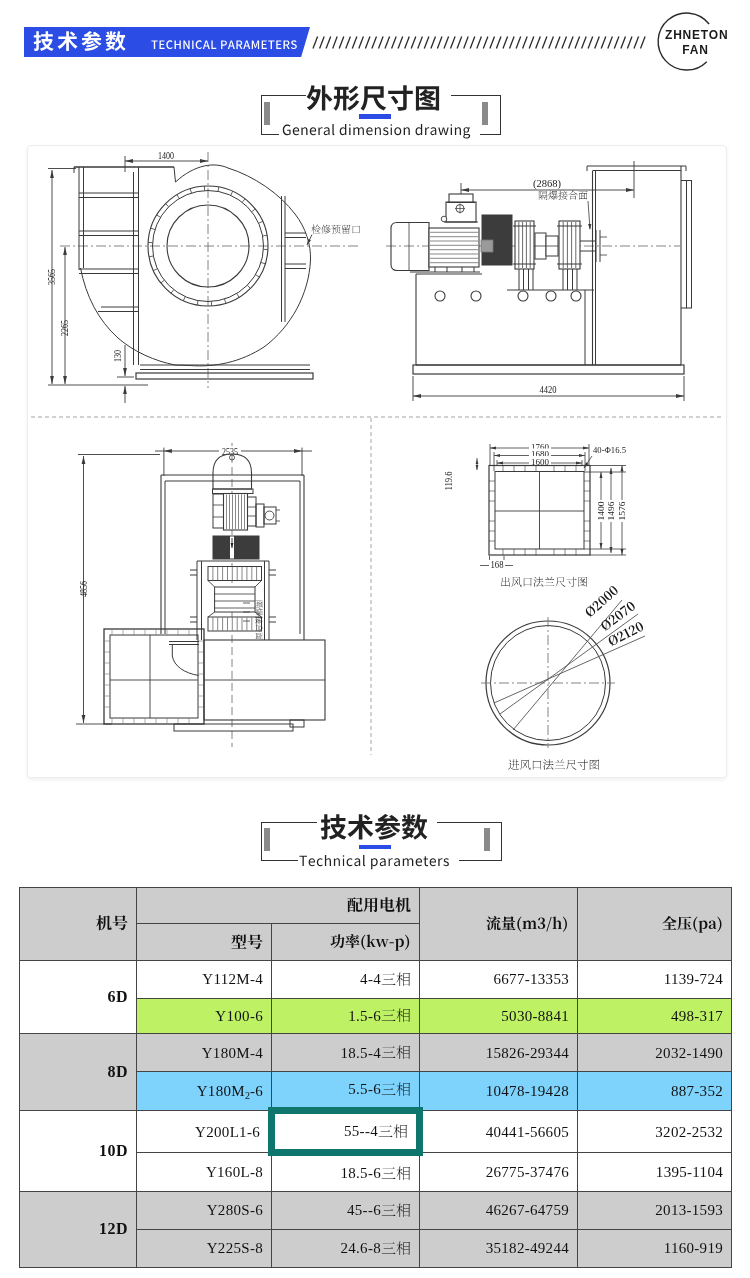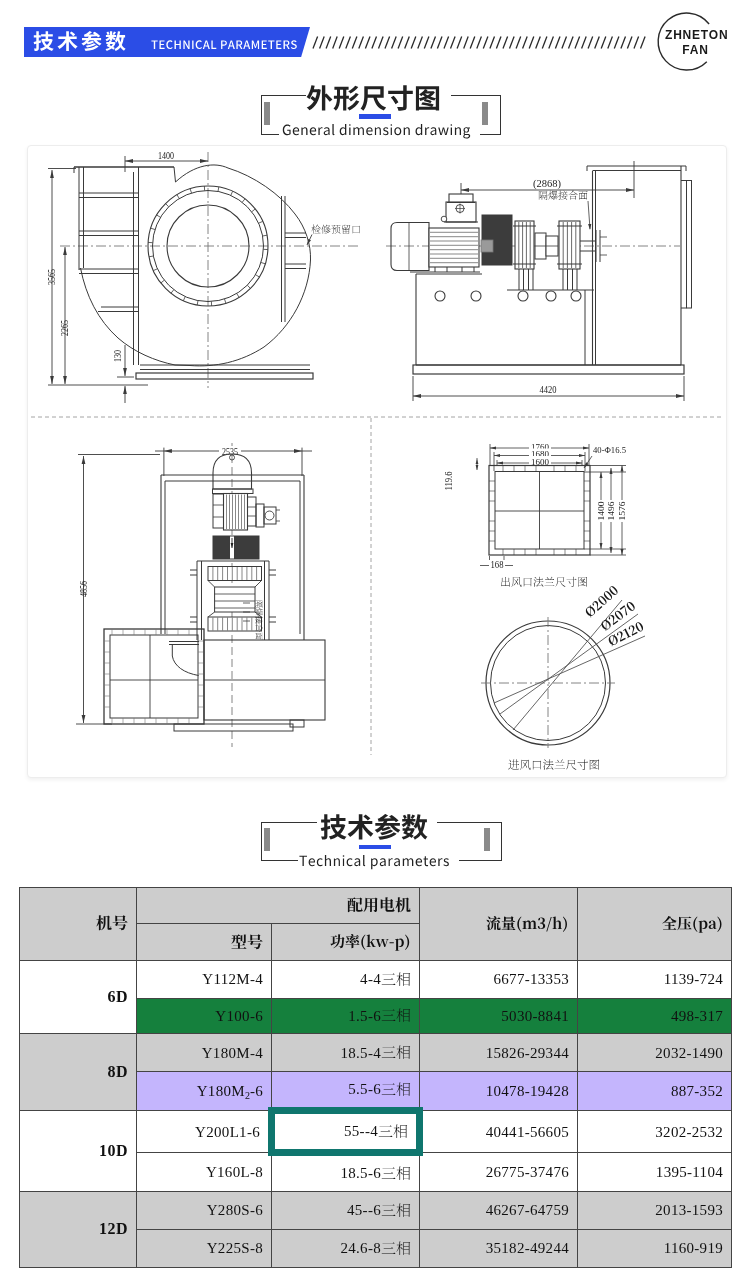--- a/index.html
+++ b/index.html
@@ -578,38 +578,38 @@
         </tr>
         <tr style="background:#fff;height:38px">
           <td rowspan="2" style="border:1px solid #444;font-weight:bold;font-size:16px;letter-spacing:0.5px">6D</td>
           <td style="border:1px solid #444"><span class="num">Y112M-4</span></td>
           <td style="border:1px solid #444"><span class="num">4-4</span><svg width="30" height="17" viewBox="0 0 30 17" style="vertical-align:middle;">
               <path transform="translate(0,12.9)" d="M12.4 -11.6Q12.4 -11.6 12.5 -11.5Q12.7 -11.4 12.9 -11.2Q13.1 -11.1 13.3 -10.9Q13.5 -10.7 13.7 -10.5Q13.7 -10.3 13.3 -10.3H1.6L1.5 -10.7H11.7ZM10.9 -6.7Q10.9 -6.7 11 -6.6Q11.1 -6.5 11.3 -6.4Q11.5 -6.2 11.8 -6Q12 -5.8 12.2 -5.7Q12.1 -5.4 11.8 -5.4H2.8L2.6 -5.9H10.2ZM13.1 -1.4Q13.1 -1.4 13.2 -1.3Q13.4 -1.2 13.6 -1Q13.8 -0.9 14 -0.7Q14.3 -0.5 14.5 -0.3Q14.4 -0 14.1 -0H0.8L0.7 -0.5H12.4Z M22.7 -7.9H28.1V-7.5H22.7ZM22.7 -4.3H28.1V-3.9H22.7ZM22.6 -0.7H28.1V-0.3H22.6ZM15.8 -9.1H19.9L20.5 -9.8Q20.5 -9.8 20.7 -9.7Q20.9 -9.5 21.1 -9.3Q21.4 -9.1 21.6 -8.9Q21.6 -8.6 21.2 -8.6H15.9ZM18.2 -9.1H19V-8.8Q18.6 -7 17.7 -5.2Q16.9 -3.5 15.7 -2.1L15.5 -2.4Q16.2 -3.3 16.7 -4.4Q17.2 -5.5 17.6 -6.7Q18 -7.9 18.2 -9.1ZM18.4 -12.5 19.6 -12.3Q19.6 -12.2 19.5 -12.1Q19.4 -12 19.1 -11.9V0.8Q19.1 0.8 19 0.9Q18.9 1 18.8 1Q18.7 1.1 18.6 1.1H18.4ZM19.1 -7.2Q19.9 -6.9 20.4 -6.5Q20.9 -6.2 21.1 -5.8Q21.4 -5.5 21.5 -5.2Q21.6 -4.9 21.5 -4.7Q21.4 -4.5 21.3 -4.5Q21.1 -4.4 20.9 -4.6Q20.7 -5 20.4 -5.5Q20.1 -5.9 19.7 -6.4Q19.3 -6.8 18.9 -7.1ZM22.2 -11.4V-11.8L22.9 -11.4H28V-11H22.8V0.7Q22.8 0.8 22.7 0.8Q22.7 0.9 22.6 1Q22.4 1 22.3 1H22.2ZM27.8 -11.4H27.7L28.1 -11.9L29.2 -11.1Q29.1 -11 28.9 -10.9Q28.7 -10.8 28.5 -10.8V0.7Q28.5 0.7 28.4 0.8Q28.3 0.9 28.2 0.9Q28 1 27.9 1H27.8Z" fill="#111"></path>
             </svg></td>
           <td style="border:1px solid #444"><span class="num">6677-13353</span></td>
           <td style="border:1px solid #444"><span class="num">1139-724</span></td>
         </tr>
-        <tr style="background:#15803d;height:28px">
+        <tr style="background:#bef264;height:28px">
           <td style="border:1px solid #444"><span class="num">Y100-6</span></td>
           <td style="border:1px solid #444"><span class="num">1.5-6</span><svg width="30" height="17" viewBox="0 0 30 17" style="vertical-align:middle;">
               <path transform="translate(0,12.9)" d="M12.4 -11.6Q12.4 -11.6 12.5 -11.5Q12.7 -11.4 12.9 -11.2Q13.1 -11.1 13.3 -10.9Q13.5 -10.7 13.7 -10.5Q13.7 -10.3 13.3 -10.3H1.6L1.5 -10.7H11.7ZM10.9 -6.7Q10.9 -6.7 11 -6.6Q11.1 -6.5 11.3 -6.4Q11.5 -6.2 11.8 -6Q12 -5.8 12.2 -5.7Q12.1 -5.4 11.8 -5.4H2.8L2.6 -5.9H10.2ZM13.1 -1.4Q13.1 -1.4 13.2 -1.3Q13.4 -1.2 13.6 -1Q13.8 -0.9 14 -0.7Q14.3 -0.5 14.5 -0.3Q14.4 -0 14.1 -0H0.8L0.7 -0.5H12.4Z M22.7 -7.9H28.1V-7.5H22.7ZM22.7 -4.3H28.1V-3.9H22.7ZM22.6 -0.7H28.1V-0.3H22.6ZM15.8 -9.1H19.9L20.5 -9.8Q20.5 -9.8 20.7 -9.7Q20.9 -9.5 21.1 -9.3Q21.4 -9.1 21.6 -8.9Q21.6 -8.6 21.2 -8.6H15.9ZM18.2 -9.1H19V-8.8Q18.6 -7 17.7 -5.2Q16.9 -3.5 15.7 -2.1L15.5 -2.4Q16.2 -3.3 16.7 -4.4Q17.2 -5.5 17.6 -6.7Q18 -7.9 18.2 -9.1ZM18.4 -12.5 19.6 -12.3Q19.6 -12.2 19.5 -12.1Q19.4 -12 19.1 -11.9V0.8Q19.1 0.8 19 0.9Q18.9 1 18.8 1Q18.7 1.1 18.6 1.1H18.4ZM19.1 -7.2Q19.9 -6.9 20.4 -6.5Q20.9 -6.2 21.1 -5.8Q21.4 -5.5 21.5 -5.2Q21.6 -4.9 21.5 -4.7Q21.4 -4.5 21.3 -4.5Q21.1 -4.4 20.9 -4.6Q20.7 -5 20.4 -5.5Q20.1 -5.9 19.7 -6.4Q19.3 -6.8 18.9 -7.1ZM22.2 -11.4V-11.8L22.9 -11.4H28V-11H22.8V0.7Q22.8 0.8 22.7 0.8Q22.7 0.9 22.6 1Q22.4 1 22.3 1H22.2ZM27.8 -11.4H27.7L28.1 -11.9L29.2 -11.1Q29.1 -11 28.9 -10.9Q28.7 -10.8 28.5 -10.8V0.7Q28.5 0.7 28.4 0.8Q28.3 0.9 28.2 0.9Q28 1 27.9 1H27.8Z" fill="#111"></path>
             </svg></td>
           <td style="border:1px solid #444"><span class="num">5030-8841</span></td>
           <td style="border:1px solid #444"><span class="num">498-317</span></td>
         </tr>
         <tr style="background:#cdcdcd;height:38px">
           <td rowspan="2" style="border:1px solid #444;font-weight:bold;font-size:16px;letter-spacing:0.5px">8D</td>
           <td style="border:1px solid #444"><span class="num">Y180M-4</span></td>
           <td style="border:1px solid #444"><span class="num">18.5-4</span><svg width="30" height="17" viewBox="0 0 30 17" style="vertical-align:middle;">
               <path transform="translate(0,12.9)" d="M12.4 -11.6Q12.4 -11.6 12.5 -11.5Q12.7 -11.4 12.9 -11.2Q13.1 -11.1 13.3 -10.9Q13.5 -10.7 13.7 -10.5Q13.7 -10.3 13.3 -10.3H1.6L1.5 -10.7H11.7ZM10.9 -6.7Q10.9 -6.7 11 -6.6Q11.1 -6.5 11.3 -6.4Q11.5 -6.2 11.8 -6Q12 -5.8 12.2 -5.7Q12.1 -5.4 11.8 -5.4H2.8L2.6 -5.9H10.2ZM13.1 -1.4Q13.1 -1.4 13.2 -1.3Q13.4 -1.2 13.6 -1Q13.8 -0.9 14 -0.7Q14.3 -0.5 14.5 -0.3Q14.4 -0 14.1 -0H0.8L0.7 -0.5H12.4Z M22.7 -7.9H28.1V-7.5H22.7ZM22.7 -4.3H28.1V-3.9H22.7ZM22.6 -0.7H28.1V-0.3H22.6ZM15.8 -9.1H19.9L20.5 -9.8Q20.5 -9.8 20.7 -9.7Q20.9 -9.5 21.1 -9.3Q21.4 -9.1 21.6 -8.9Q21.6 -8.6 21.2 -8.6H15.9ZM18.2 -9.1H19V-8.8Q18.6 -7 17.7 -5.2Q16.9 -3.5 15.7 -2.1L15.5 -2.4Q16.2 -3.3 16.7 -4.4Q17.2 -5.5 17.6 -6.7Q18 -7.9 18.2 -9.1ZM18.4 -12.5 19.6 -12.3Q19.6 -12.2 19.5 -12.1Q19.4 -12 19.1 -11.9V0.8Q19.1 0.8 19 0.9Q18.9 1 18.8 1Q18.7 1.1 18.6 1.1H18.4ZM19.1 -7.2Q19.9 -6.9 20.4 -6.5Q20.9 -6.2 21.1 -5.8Q21.4 -5.5 21.5 -5.2Q21.6 -4.9 21.5 -4.7Q21.4 -4.5 21.3 -4.5Q21.1 -4.4 20.9 -4.6Q20.7 -5 20.4 -5.5Q20.1 -5.9 19.7 -6.4Q19.3 -6.8 18.9 -7.1ZM22.2 -11.4V-11.8L22.9 -11.4H28V-11H22.8V0.7Q22.8 0.8 22.7 0.8Q22.7 0.9 22.6 1Q22.4 1 22.3 1H22.2ZM27.8 -11.4H27.7L28.1 -11.9L29.2 -11.1Q29.1 -11 28.9 -10.9Q28.7 -10.8 28.5 -10.8V0.7Q28.5 0.7 28.4 0.8Q28.3 0.9 28.2 0.9Q28 1 27.9 1H27.8Z" fill="#111"></path>
             </svg></td>
           <td style="border:1px solid #444"><span class="num">15826-29344</span></td>
           <td style="border:1px solid #444"><span class="num">2032-1490</span></td>
         </tr>
-        <tr style="background:#c4b5fd;height:27px">
+        <tr style="background:#7dd3fc;height:27px">
           <td style="border:1px solid #444"><span class="num">Y180M</span><span style="font-size:10px;font-family:'Liberation Serif',serif;vertical-align:-3px">2</span><span class="num">-6</span></td>
           <td style="border:1px solid #444"><span class="num">5.5-6</span><svg width="30" height="17" viewBox="0 0 30 17" style="vertical-align:middle;">
               <path transform="translate(0,12.9)" d="M12.4 -11.6Q12.4 -11.6 12.5 -11.5Q12.7 -11.4 12.9 -11.2Q13.1 -11.1 13.3 -10.9Q13.5 -10.7 13.7 -10.5Q13.7 -10.3 13.3 -10.3H1.6L1.5 -10.7H11.7ZM10.9 -6.7Q10.9 -6.7 11 -6.6Q11.1 -6.5 11.3 -6.4Q11.5 -6.2 11.8 -6Q12 -5.8 12.2 -5.7Q12.1 -5.4 11.8 -5.4H2.8L2.6 -5.9H10.2ZM13.1 -1.4Q13.1 -1.4 13.2 -1.3Q13.4 -1.2 13.6 -1Q13.8 -0.9 14 -0.7Q14.3 -0.5 14.5 -0.3Q14.4 -0 14.1 -0H0.8L0.7 -0.5H12.4Z M22.7 -7.9H28.1V-7.5H22.7ZM22.7 -4.3H28.1V-3.9H22.7ZM22.6 -0.7H28.1V-0.3H22.6ZM15.8 -9.1H19.9L20.5 -9.8Q20.5 -9.8 20.7 -9.7Q20.9 -9.5 21.1 -9.3Q21.4 -9.1 21.6 -8.9Q21.6 -8.6 21.2 -8.6H15.9ZM18.2 -9.1H19V-8.8Q18.6 -7 17.7 -5.2Q16.9 -3.5 15.7 -2.1L15.5 -2.4Q16.2 -3.3 16.7 -4.4Q17.2 -5.5 17.6 -6.7Q18 -7.9 18.2 -9.1ZM18.4 -12.5 19.6 -12.3Q19.6 -12.2 19.5 -12.1Q19.4 -12 19.1 -11.9V0.8Q19.1 0.8 19 0.9Q18.9 1 18.8 1Q18.7 1.1 18.6 1.1H18.4ZM19.1 -7.2Q19.9 -6.9 20.4 -6.5Q20.9 -6.2 21.1 -5.8Q21.4 -5.5 21.5 -5.2Q21.6 -4.9 21.5 -4.7Q21.4 -4.5 21.3 -4.5Q21.1 -4.4 20.9 -4.6Q20.7 -5 20.4 -5.5Q20.1 -5.9 19.7 -6.4Q19.3 -6.8 18.9 -7.1ZM22.2 -11.4V-11.8L22.9 -11.4H28V-11H22.8V0.7Q22.8 0.8 22.7 0.8Q22.7 0.9 22.6 1Q22.4 1 22.3 1H22.2ZM27.8 -11.4H27.7L28.1 -11.9L29.2 -11.1Q29.1 -11 28.9 -10.9Q28.7 -10.8 28.5 -10.8V0.7Q28.5 0.7 28.4 0.8Q28.3 0.9 28.2 0.9Q28 1 27.9 1H27.8Z" fill="#111"></path>
             </svg></td>
           <td style="border:1px solid #444"><span class="num">10478-19428</span></td>
           <td style="border:1px solid #444"><span class="num">887-352</span></td>
         </tr>
         <tr style="background:#fff;height:38px">
           <td rowspan="2" style="border:1px solid #444;font-weight:bold;font-size:16px;letter-spacing:0.5px">10D</td>
           <td style="border:1px solid #444"><span class="num">Y200L1-6</span></td>

